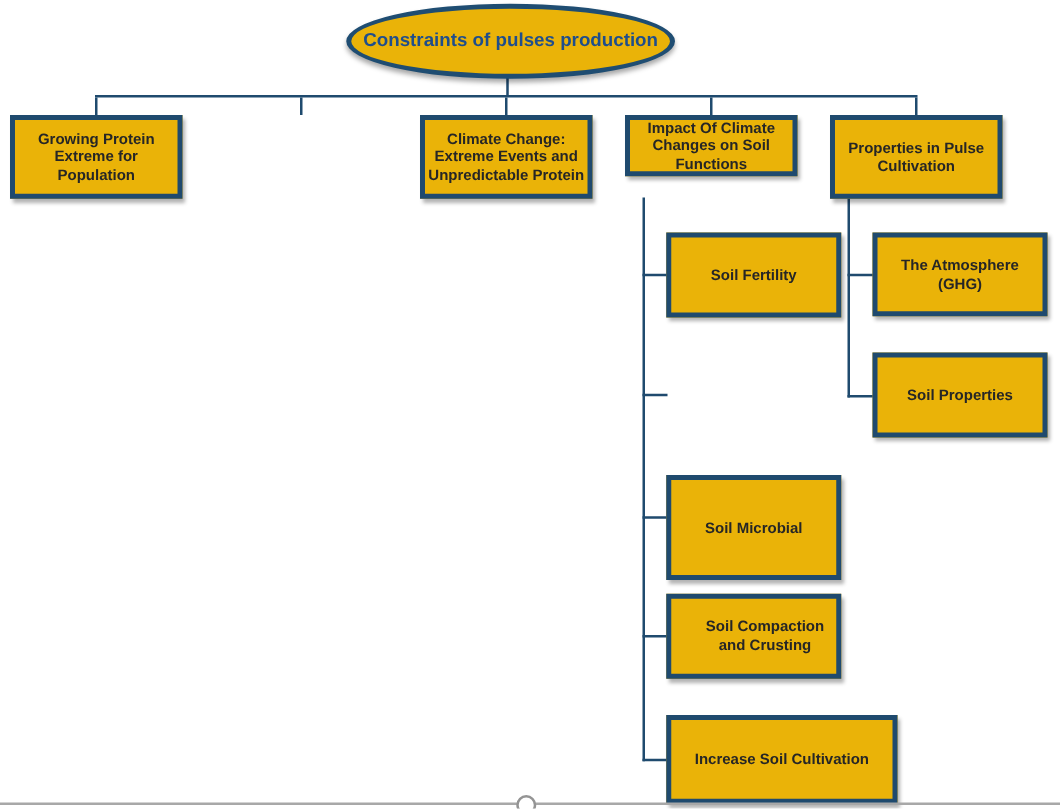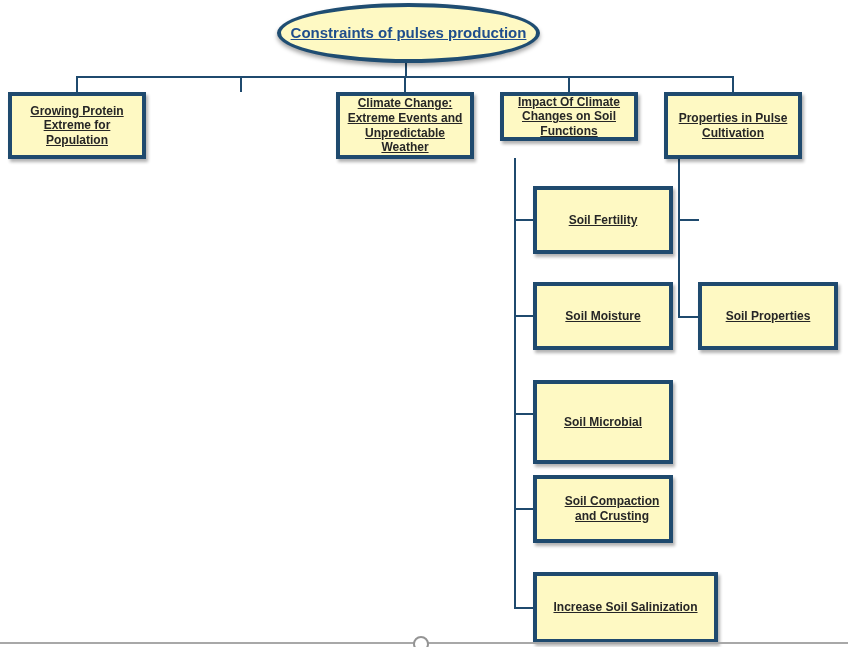--- a/index.html
+++ b/index.html
@@ -1,25 +1,24 @@
 <!DOCTYPE html>
 <html><head>
 <meta charset="utf-8">
 <style>
   html,body{margin:0;padding:0;background:#fff;}
   .canvas{
     position:relative;width:848px;height:647px;background:#ffffff;
     font-family:"Liberation Sans",sans-serif;overflow:hidden;
   }
   .node{
-    position:absolute;background:#fef9c3;border:4px solid #1f4a6e;
+    position:absolute;background:#eab308;border:4px solid #1f4a6e;
     box-sizing:border-box;display:flex;align-items:center;justify-content:center;
     text-align:center;font-weight:bold;color:#262626;
     box-shadow:2px 3px 3px rgba(0,0,0,0.30);
-    text-decoration:underline;
   }
   .box{font-size:12px;line-height:1.22;padding:2px;}
   .ellipse{
     left:277px;top:3px;width:263px;height:60px;border-radius:50%;
     border:4px solid #1f4d72;color:#1f4e8c;font-size:15px;line-height:1.15;
     box-shadow:0 3px 4px rgba(0,0,0,0.35);
   }
   
   .b1{left:8px;top:92px;width:138px;height:67px;}
   .b2{left:172px;top:92px;width:138px;height:67px;}
@@ -83,45 +82,45 @@
   <div class="conn c-sp"></div>
 
   <div class="node ellipse">
     <span>Constraints of pulses production</span>
   </div>
 
   <div class="node box b1">
     <span>Growing Protein Extreme for Population</span>
   </div>
   <div class="node box b3">
-    <span>Climate Change: Extreme Events and Unpredictable Weather</span>
+    <span>Climate Change: Extreme Events and Unpredictable Protein</span>
   </div>
   <div class="node box b4">
     <span>Impact Of Climate Changes on Soil Functions</span>
   </div>
   <div class="node box b5">
     <span>Properties in Pulse Cultivation</span>
   </div>
 
   <div class="node box m1">
     <span>Soil Fertility</span>
   </div>
-  <div class="node box m2">
-    <span>Soil Moisture</span>
-  </div>
   <div class="node box m3">
     <span>Soil Microbial</span>
   </div>
   <div class="node box m4">
     <span>Soil Compaction and Crusting</span>
   </div>
   <div class="node box m5">
-    <span>Increase Soil Salinization</span>
+    <span>Increase Soil Cultivation</span>
   </div>
 
+  <div class="node box r1">
+    <span>The Atmosphere (GHG)</span>
+  </div>
   <div class="node box r2">
     <span>Soil Properties</span>
   </div>
 
   <div class="page-line"></div>
   <div class="handle"></div>
 
 </div>
 
 </body></html>

